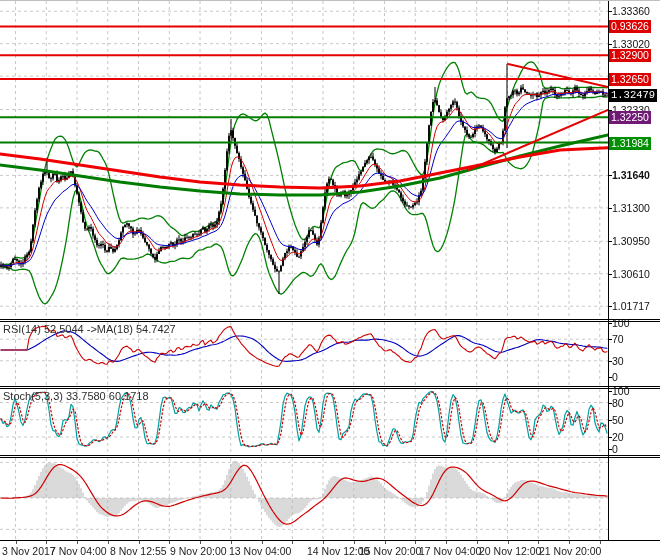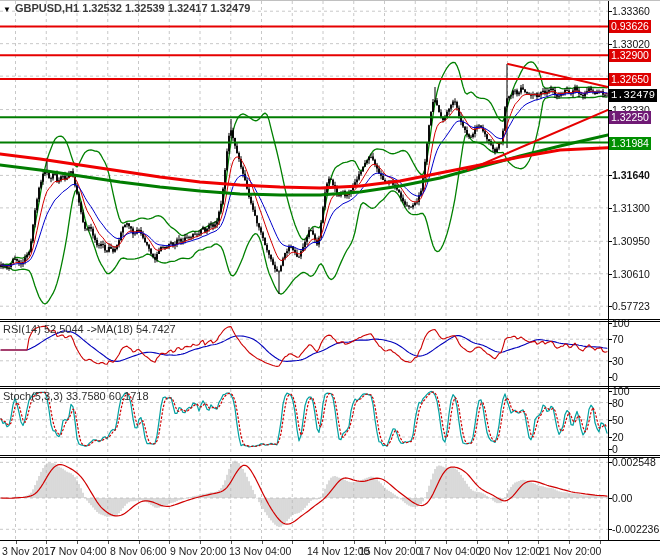--- a/index.html
+++ b/index.html
@@ -39,23 +39,20 @@
         <path d="M0,164.01L40,168.98L80,174.99L120,181.01L160,185.97L200,189.98L240,192.94L280,193.99L320,193.99L360,191.03L400,185.01L440,177L480,166.02L520,155.04L560,145.01L608,134.04" fill="none" stroke="#007d00" stroke-width="3" stroke-linecap="round" stroke-linejoin="round"></path>
         <path d="M0,153.03L40,158L80,164.01L120,170.03L160,176.04L200,181.01L240,183.96L280,185.97L320,187.02L360,185.01L400,179.95L440,172.03L480,164.01L520,155.99L560,149.02L608,146.73" fill="none" stroke="#f00000" stroke-width="3" stroke-linecap="round" stroke-linejoin="round"></path>
         <path d="M0,25.49H608" fill="none" stroke="#e60000" stroke-width="2"></path>
         <path d="M0,54.13H608" fill="none" stroke="#e60000" stroke-width="2"></path>
         <path d="M0,78H608" fill="none" stroke="#e60000" stroke-width="2"></path>
         <path d="M0,116.18H608" fill="none" stroke="#007d00" stroke-width="2"></path>
         <path d="M0,141.58H608" fill="none" stroke="#007d00" stroke-width="2"></path>
         <path d="M508,63.01L608,86.02" fill="none" stroke="#e60000" stroke-width="2" stroke-linecap="round" stroke-linejoin="round"></path>
         <path d="M468,169.07L608,109.02" fill="none" stroke="#e60000" stroke-width="2" stroke-linecap="round" stroke-linejoin="round"></path>
       </svg>
-    <div class="pane-title main-title">
-      <span class="marker">▼</span><span>GBPUSD,H1 1.32532 1.32539 1.32417 1.32479</span>
-    </div>
   </div>
 
   <div class="sep" style="top:318px"></div>
   <div class="sep" style="top:320px"></div>
 
   <div class="pane" id="pane-rsi" style="top:321px;height:64px;">
     <svg id="svg-rsi" width="608" height="64">
         <path d="M15.5,0V64M46.25,0V64M77,0V64M107.75,0V64M138.5,0V64M169.25,0V64M200,0V64M230.75,0V64M261.5,0V64M292.25,0V64M323,0V64M353.75,0V64M384.5,0V64M415.25,0V64M446,0V64M476.75,0V64M507.5,0V64M538.25,0V64M569,0V64M599.75,0V64" fill="none" stroke="#c8c8c8" stroke-width="1" stroke-dasharray="3,3"></path>
         <path d="M0,17.2H608M0,38.8H608" fill="none" stroke="#c8c8c8" stroke-width="1" stroke-dasharray="3,3"></path>
         <path d="M1,28L3,28L5,28L7,28L9,28L11,28L13,28L15,28L17,28L19,28L21,28L23,28L25,28L27,28L29,27.22L31,26.27L33,25.23L35,24.2L37,22.97L39,21.69L41,20.4L43,19.09L45,17.77L47,16.49L49,15.42L51,14.37L53,13.28L55,12.22L57,11.46L59,10.68L61,9.86L63,9.02L65,8.99L67,9.18L69,9.49L71,9.88L73,10.53L75,11.54L77,12.79L79,14.25L81,15.9L83,17.66L85,19.3L87,20.92L89,22.52L91,24.13L93,25.52L95,26.99L97,28.57L99,30.16L101,31.53L103,32.94L105,34.49L107,36.08L109,37.26L111,38.16L113,38.88L115,39.31L117,39.39L119,39.16L121,38.6L123,37.91L125,37.21L127,36.45L129,35.69L131,34.95L133,34.31L135,33.63L137,32.92L139,32.2L141,31.51L143,30.93L145,30.65L147,30.41L149,30.21L151,30.22L153,30.45L155,30.89L157,31.33L159,31.79L161,32.16L163,32.57L165,32.91L167,33.13L169,33.07L171,32.99L173,33.13L175,33.22L177,33.01L179,32.66L181,32.31L183,31.86L185,31.2L187,30.42L189,29.59L191,28.71L193,27.94L195,27.32L197,26.87L199,26.38L201,25.67L203,24.98L205,24.64L207,24.25L209,23.63L211,23.03L213,22.76L215,22.44L217,21.92L219,21.2L221,20.48L223,19.62L225,18.63L227,17.58L229,16.61L231,15.6L233,14.79L235,14.24L237,14.04L239,14.03L241,13.93L243,14.08L245,14.44L247,14.99L249,15.51L251,16.19L253,17.04L255,18.2L257,19.57L259,21.14L261,22.89L263,24.75L265,26.73L267,28.77L269,30.61L271,32.28L273,33.82L275,35.25L277,36.53L279,37.67L281,38.52L283,39.03L285,39.27L287,39.37L289,39.29L291,39.11L293,38.92L295,38.73L297,38.57L299,38.33L301,37.87L303,37.24L305,36.43L307,35.48L309,34.34L311,33.17L313,32.11L315,31.22L317,30.59L319,30.01L321,29.28L323,28.38L325,27.44L327,26.45L329,25.34L331,24.21L333,23.15L335,22.18L337,21.55L339,21.05L341,20.63L343,20.31L345,20.28L347,20.21L349,20L351,19.57L353,18.98L355,18.49L357,18.25L359,18.14L361,18.14L363,18.15L365,18.16L367,18.1L369,17.88L371,17.55L373,17.21L375,17.07L377,17.12L379,17.36L381,17.52L383,17.83L385,18.25L387,18.72L389,19.2L391,19.75L393,20.47L395,21.31L397,22.29L399,23.42L401,24.72L403,26.13L405,27.65L407,29.19L409,30.61L411,31.83L413,32.79L415,33.43L417,33.98L419,34.09L421,33.95L423,33.48L425,32.79L427,31.9L429,30.77L431,29.52L433,28.13L435,26.66L437,25.19L439,23.83L441,22.53L443,21.28L445,19.96L447,18.59L449,17.31L451,16.13L453,14.94L455,14.08L457,13.56L459,13.63L461,14.11L463,14.89L465,15.86L467,16.99L469,18.22L471,19.45L473,20.47L475,21.18L477,21.7L479,22.14L481,22.66L483,23.35L485,24.16L487,25.12L489,26.17L491,27.29L493,28.31L495,29.17L497,29.75L499,30.06L501,30.26L503,30.03L505,29.36L507,28.58L509,27.86L511,27.24L513,26.63L515,26.04L517,25.53L519,24.88L521,24.08L523,23.23L525,22.42L527,21.59L529,20.71L531,19.79L533,18.97L535,18.29L537,17.81L539,17.62L541,17.74L543,17.94L545,18.3L547,18.61L549,18.92L551,19.2L553,19.42L555,19.89L557,20.51L559,21.02L561,21.37L563,21.66L565,21.77L567,21.89L569,22.2L571,22.54L573,22.59L575,22.57L577,22.79L579,23.21L581,23.54L583,24L585,24.34L587,24.65L589,24.76L591,24.78L593,24.77L595,24.91L597,25.02L599,25.13L601,25.35L603,25.73L605,26.01L607,26.25" fill="none" stroke="#0000bb" stroke-width="1.1" stroke-linecap="round" stroke-linejoin="round"></path>
@@ -101,21 +98,21 @@
       <div class="axis-label" style="top: 104px;">1.32330</div>
       <div class="tick" style="top: 174px;"></div>
       <div class="axis-label" style="top: 169px; font-weight: bold;">1.31640</div>
       <div class="tick" style="top: 207px;"></div>
       <div class="axis-label" style="top: 202px;">1.31300</div>
       <div class="tick" style="top: 240px;"></div>
       <div class="axis-label" style="top: 235px;">1.30950</div>
       <div class="tick" style="top: 273px;"></div>
       <div class="axis-label" style="top: 268px;">1.30610</div>
       <div class="tick" style="top: 305px;"></div>
-      <div class="axis-label" style="top: 300px;">0.57723</div>
+      <div class="axis-label" style="top: 300px;">1.01717</div>
       <div class="badge" style="top: 19px; left: 0px; background: rgb(221, 0, 0);">0.93626</div>
       <div class="badge" style="top: 48px; left: 0px; background: rgb(221, 0, 0);">1.32900</div>
       <div class="badge" style="top: 72px; left: 0px; background: rgb(221, 0, 0);">1.32650</div>
       <div class="badge" style="top: 88px; left: 0px; background: rgb(0, 0, 0); font-family: Liberation Mono, monospace;">1.32479</div>
       <div class="badge" style="top: 110px; left: 0px; background: #701a75;">1.32250</div>
       <div class="badge" style="top: 136px; left: 0px; background: rgb(0, 143, 0);">1.31984</div>
     </div>
   <div class="axis-col" id="axis-rsi" style="top:321px;height:64px;">
       <div class="tick" style="top: 1px;"></div>
       <div class="axis-label" style="top: -4px;">100</div>
@@ -131,28 +128,20 @@
       <div class="axis-label" style="top: -3px;">100</div>
       <div class="tick" style="top: 14px;"></div>
       <div class="axis-label" style="top: 9px;">80</div>
       <div class="tick" style="top: 31px;"></div>
       <div class="axis-label" style="top: 26px;">50</div>
       <div class="tick" style="top: 48px;"></div>
       <div class="axis-label" style="top: 43px;">20</div>
       <div class="tick" style="top: 60px;"></div>
       <div class="axis-label" style="top: 55px;">0</div>
     </div>
-  <div class="axis-col" id="axis-macd" style="top:457px;height:82px;">
-      <div class="tick" style="top: 4px;"></div>
-      <div class="axis-label" style="top: -1px;">0.002548</div>
-      <div class="tick" style="top: 40px;"></div>
-      <div class="axis-label" style="top: 35px;">0.00</div>
-      <div class="tick" style="top: 71px;"></div>
-      <div class="axis-label" style="top: 66px;">-0.002236</div>
-    </div>
 
   <div class="time-axis" id="time-axis">
       <div class="time-tick" style="top: 0px; left: 16px;"></div>
       <div class="time-tick" style="top: 0px; left: 46px;"></div>
       <div class="time-tick" style="top: 0px; left: 77px;"></div>
       <div class="time-tick" style="top: 0px; left: 108px;"></div>
       <div class="time-tick" style="top: 0px; left: 139px;"></div>
       <div class="time-tick" style="top: 0px; left: 169px;"></div>
       <div class="time-tick" style="top: 0px; left: 200px;"></div>
       <div class="time-tick" style="top: 0px; left: 231px;"></div>
@@ -163,21 +152,21 @@
       <div class="time-tick" style="top: 0px; left: 385px;"></div>
       <div class="time-tick" style="top: 0px; left: 415px;"></div>
       <div class="time-tick" style="top: 0px; left: 446px;"></div>
       <div class="time-tick" style="top: 0px; left: 477px;"></div>
       <div class="time-tick" style="top: 0px; left: 508px;"></div>
       <div class="time-tick" style="top: 0px; left: 538px;"></div>
       <div class="time-tick" style="top: 0px; left: 569px;"></div>
       <div class="time-tick" style="top: 0px; left: 600px;"></div>
       <div class="time-label" style="top: 4px; left: 2px;">3 Nov 2017</div>
       <div class="time-label" style="top: 4px; left: 50px;">7 Nov 04:00</div>
-      <div class="time-label" style="top: 4px; left: 110px;">8 Nov 06:00</div>
+      <div class="time-label" style="top: 4px; left: 110px;">8 Nov 12:55</div>
       <div class="time-label" style="top: 4px; left: 170px;">9 Nov 20:00</div>
       <div class="time-label" style="top: 4px; left: 229px;">13 Nov 04:00</div>
       <div class="time-label" style="top: 4px; left: 307px;">14 Nov 12:00</div>
       <div class="time-label" style="top: 4px; left: 359px;">15 Nov 20:00</div>
       <div class="time-label" style="top: 4px; left: 419px;">17 Nov 04:00</div>
       <div class="time-label" style="top: 4px; left: 479px;">20 Nov 12:00</div>
       <div class="time-label" style="top: 4px; left: 539px;">21 Nov 20:00</div>
     </div>
 </div>
 

